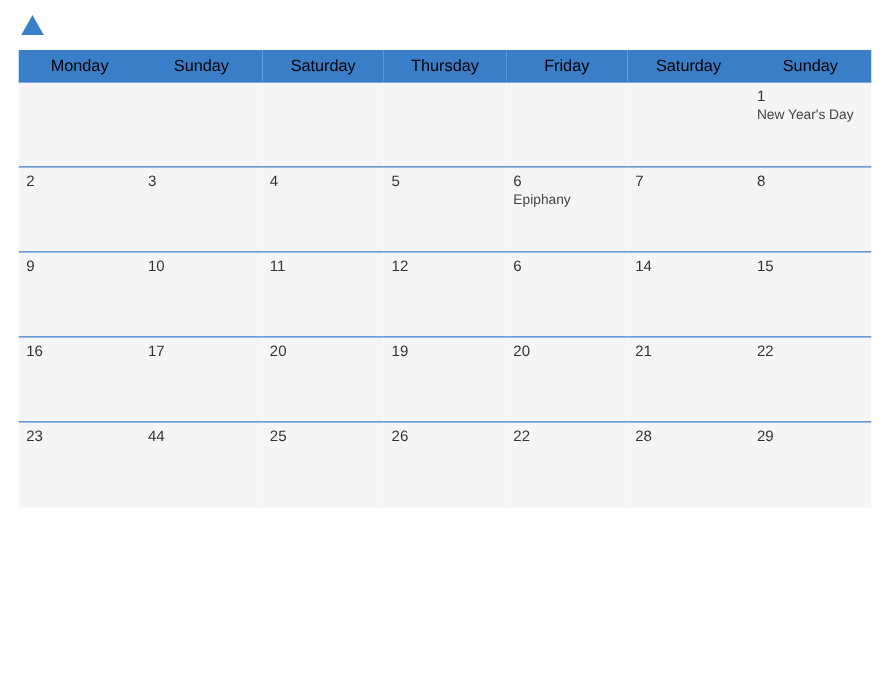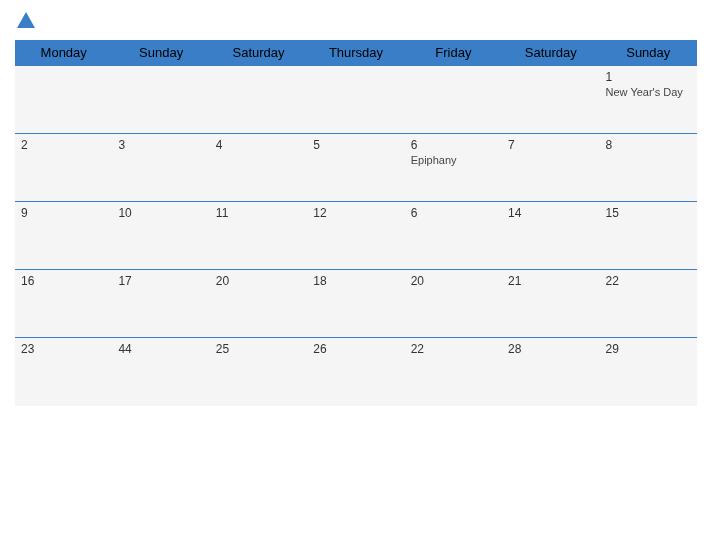--- a/index.html
+++ b/index.html
@@ -194,21 +194,21 @@
           <td>
             <span class="day-num">16</span>
           </td>
           <td>
             <span class="day-num">17</span>
           </td>
           <td>
             <span class="day-num">20</span>
           </td>
           <td>
-            <span class="day-num">18</span>
+            <span class="day-num">19</span>
           </td>
           <td>
             <span class="day-num">20</span>
           </td>
           <td>
             <span class="day-num">21</span>
           </td>
           <td>
             <span class="day-num">22</span>
           </td>

